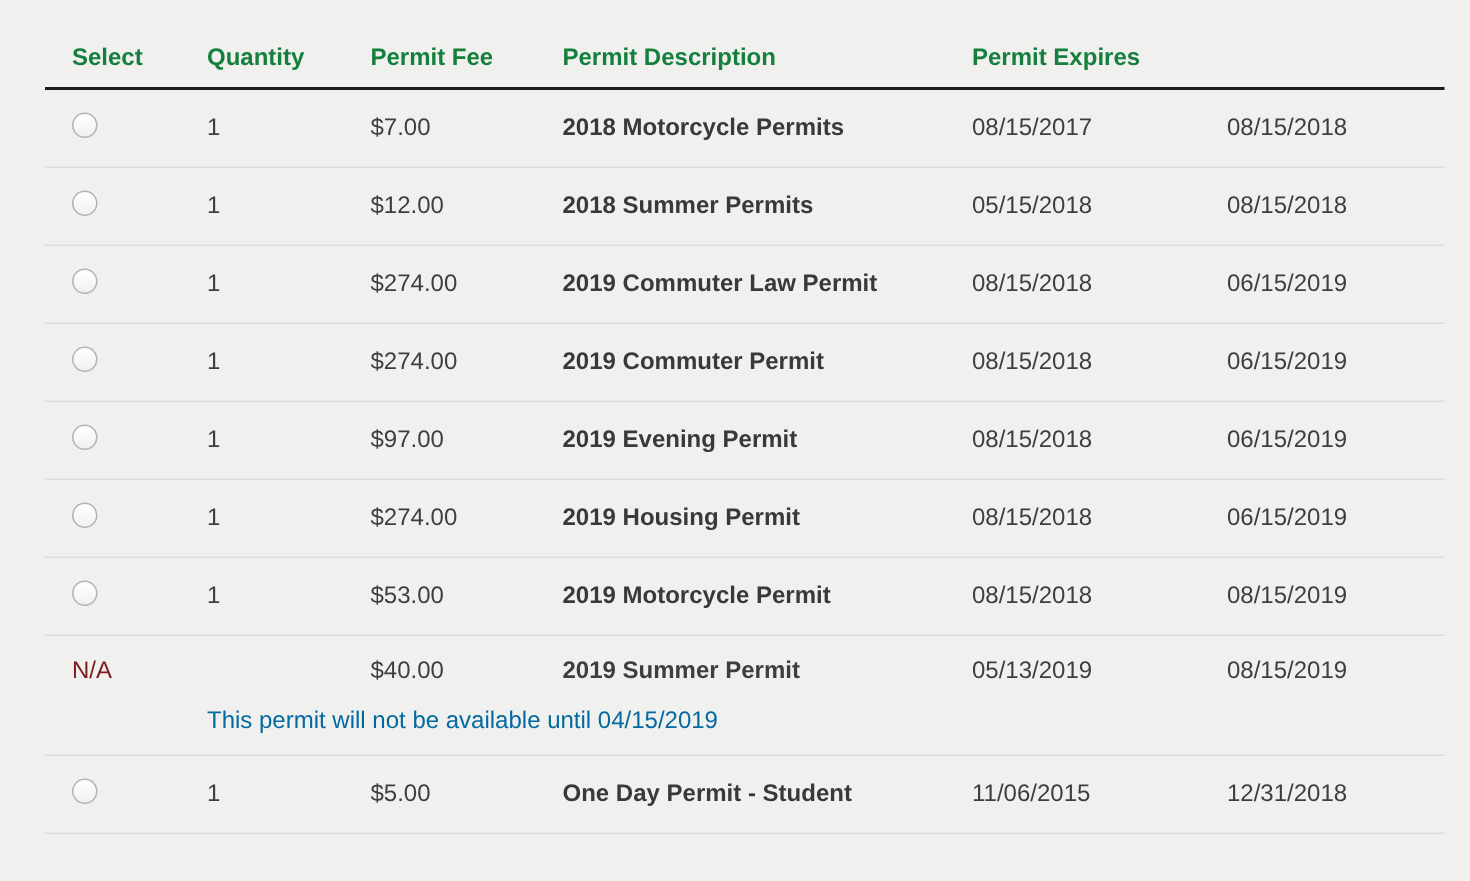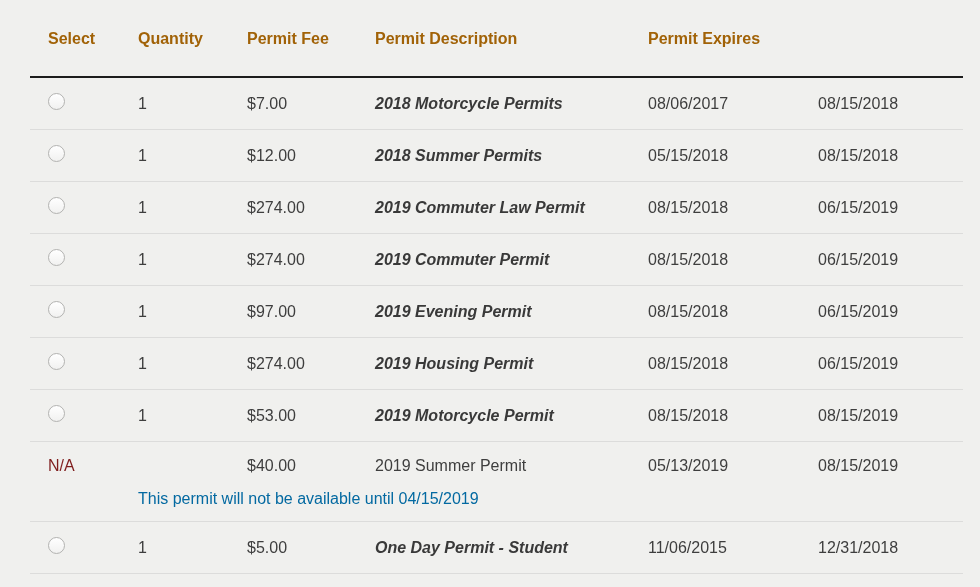--- a/index.html
+++ b/index.html
@@ -17,36 +17,36 @@
     margin: 30px 17px 0 30px;
   }
   .grid-row {
     display: grid;
     grid-template-columns: 108px 109px 128px 273px 170px 1fr;
     align-items: center;
   }
   .pad1 { padding-left: 18px; }
   .header-row {
     font-weight: bold;
-    color: #a16207;
-    padding-bottom: 28px;
+    color: #15803d;
+    padding-bottom: 10px;
     border-bottom: 2px solid #1c1c1c;
   }
   .data-row {
     min-height: 51px;
     border-bottom: 1px solid #dcdcdb;
   }
   .row-block {
     border-bottom: 1px solid #dcdcdb;
   }
   .row-block .grid-row {
     min-height: 48px;
   }
-  .desc-bold { font-weight: bold; color: #393939; font-style: italic; }
-  .desc-normal { font-weight: normal; }
+  .desc-bold { font-weight: bold; color: #393939; }
+  .desc-normal { font-weight: bold; }
   .radio {
     display: inline-block;
     width: 17px;
     height: 17px;
     box-sizing: border-box;
     border: 1px solid #b3b3b1;
     border-radius: 50%;
     background: linear-gradient(#ffffff, #f1f1f0);
     margin-left: 18px;
     cursor: pointer;
@@ -70,21 +70,21 @@
     <div>Permit Fee</div>
     <div>Permit Description</div>
     <div>Permit Expires</div>
   </div>
   <div id="rows-container">
       <div class="data-row grid-row">
         <div><span class="radio" role="radio" aria-checked="false"></span></div>
         <div>1</div>
         <div>$7.00</div>
         <div class="desc-bold">2018 Motorcycle Permits</div>
-        <div>08/06/2017</div>
+        <div>08/15/2017</div>
         <div>08/15/2018</div>
       </div>
       <div class="data-row grid-row">
         <div><span class="radio" role="radio" aria-checked="false"></span></div>
         <div>1</div>
         <div>$12.00</div>
         <div class="desc-bold">2018 Summer Permits</div>
         <div>05/15/2018</div>
         <div>08/15/2018</div>
       </div>

